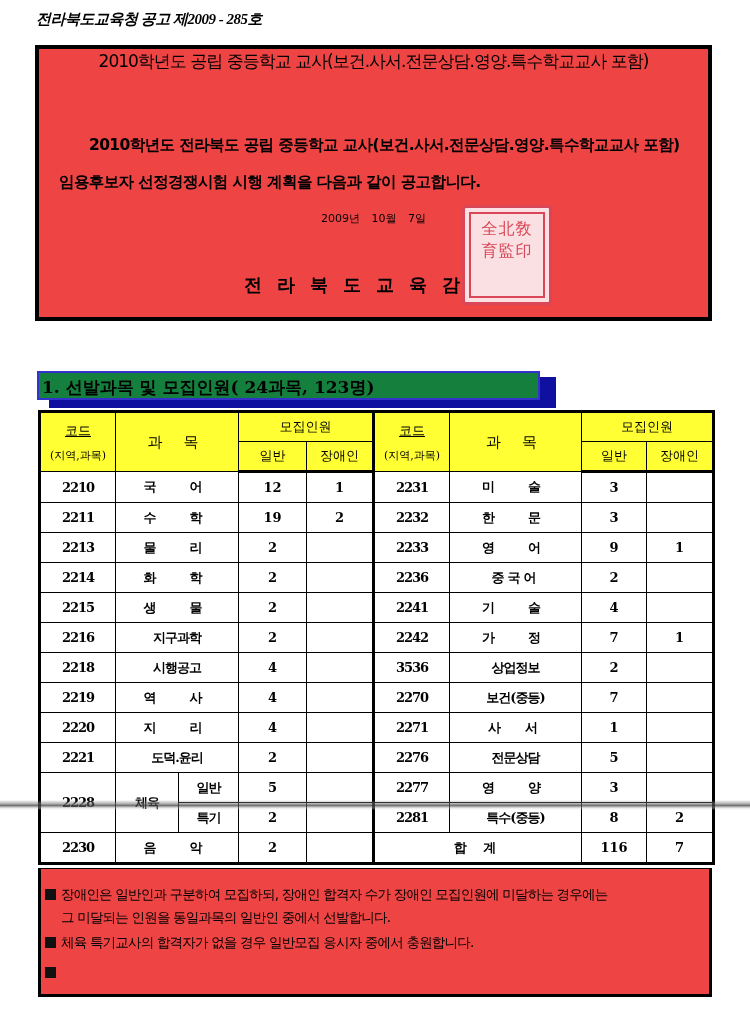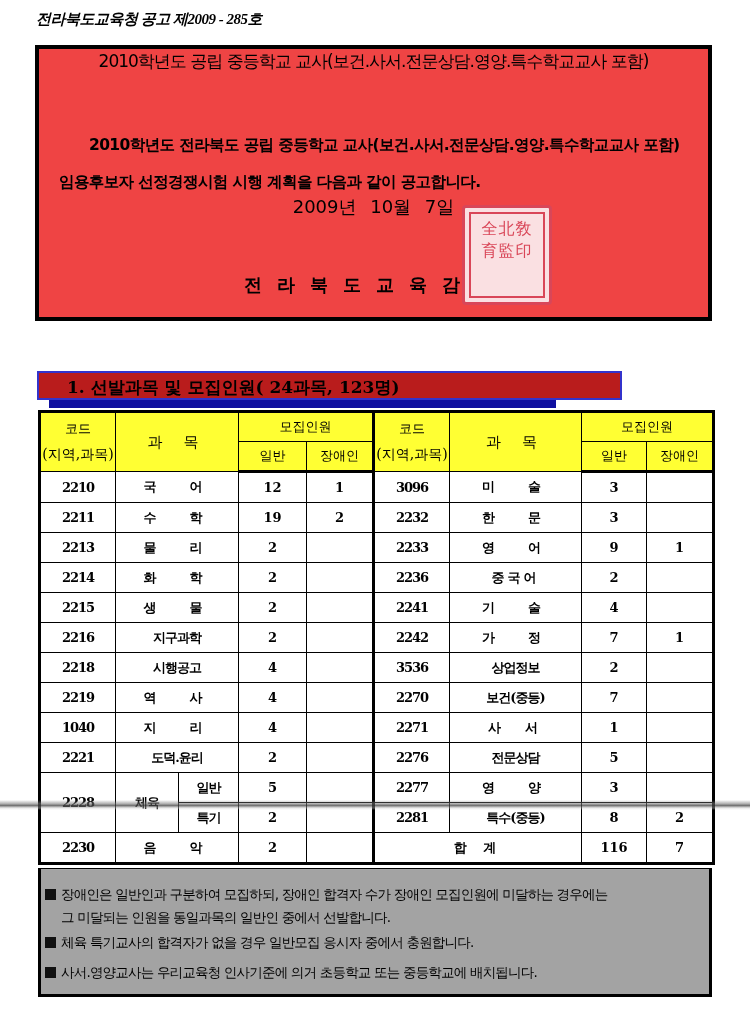--- a/index.html
+++ b/index.html
@@ -4,45 +4,45 @@
 <style>
   html, body { margin:0; padding:0; background:#ffffff; }
   body { width:750px; height:1009px; position:relative; overflow:hidden;
          font-family:"DejaVu Sans", sans-serif; color:#000; }
   .abs { position:absolute; }
   .notice-no { left:36px; top:10px; font-size:15px; font-family:"Liberation Serif", serif; font-weight:bold; letter-spacing:-0.5px;font-style:italic; }
   .announce-box { left:35px; top:37px; width:669px; height:268px; border:4px solid #000; background:#ef4444;margin-top:8px; }
   .ab-line1 { position:absolute; left:0; right:0; top:1px; text-align:center; font-size:17px; letter-spacing:-1px; }
   .ab-title { position:absolute; left:0; right:0; top:24px; text-align:center; font-size:27px; letter-spacing:1px; }
   .ab-body { position:absolute; left:20px; right:14px; top:78px; font-size:15.5px; line-height:37px; font-weight:bold; letter-spacing:-0.6px; text-indent:30px; }
-  .ab-date { position:absolute; left:0; right:0; top:146px; text-align:center; font-size:18px; word-spacing:8px; }
+  .ab-date { position:absolute; left:0; right:0; top:162px; text-align:center; font-size:11px; word-spacing:8px; }
   .ab-sign { position:absolute; left:205px; top:224px; font-size:18px; letter-spacing:15px;font-weight:bold; }
   .seal { left:462px; top:205px; width:90px; height:100px; border:3px solid #d8475a; border-radius:4px; background:#fbeef0; box-sizing:border-box; opacity:0.92; }
   .seal .inner { position:absolute; left:4px; top:4px; right:4px; bottom:4px; border:2px solid #d8475a; }
   .seal .glyphs { position:absolute; left:6px; right:6px; top:10px; color:#d8475a; font-size:16px; line-height:22px; text-align:center; letter-spacing:1px; font-family:"DejaVu Serif", serif; }
 
   .sec-shadow { left:49px; top:377px; width:507px; height:31px; background:#1010a0; }
-  .sec-title { left:37px; top:371px; width:585px; height:29px; border:2px solid #3333cc; background:#b91c1c;
-               font-family:"DejaVu Serif", serif; font-size:17px; font-weight:bold; line-height:29px; padding-left:28px; box-sizing:border-box; }
+  .sec-title { left:37px; top:371px; width:503px; height:29px; border:2px solid #3333cc; background:#15803d;
+               font-family:"DejaVu Serif", serif; font-size:17px; font-weight:bold; line-height:29px; padding-left:3px; box-sizing:border-box; }
 
   table.quota { position:absolute; left:38px; top:410px; width:674px; border-collapse:collapse; table-layout:fixed;
                 font-family:"DejaVu Serif", serif; font-size:13px; }
   table.quota td, table.quota th { border:1px solid #000; text-align:center; vertical-align:middle; padding:0; font-weight:bold; }
   table.quota { border:3px solid #000; }
   table.quota th { background:#ffff33; font-weight:normal; font-size:13px; }
   table.quota .mid { border-left:3px solid #000; }
   table.quota thead tr:last-child th { border-bottom:3px solid #000; }
   table.quota .h1 { height:30px; }
   table.quota .h2 { height:30px; }
   table.quota tbody td { height:29px; }
-  .code-lbl { display:block; }
-  .code-sub { font-size:14px; display:block; margin-top:8px; }
+  .code-lbl { text-decoration:underline; display:block; }
+  .code-sub { font-size:11px; display:block; margin-top:8px; }
   .code { letter-spacing:-1px; }
 
-  .notes-box { left:38px; top:868px; width:674px; height:129px; border:3px solid #000; border-top:1px solid #000; box-sizing:border-box; background:#a3a3a3; }
+  .notes-box { left:38px; top:868px; width:674px; height:129px; border:3px solid #000; border-top:1px solid #000; box-sizing:border-box; background:#ef4444; }
   .note { position:absolute; left:4px; font-size:13.5px; letter-spacing:-0.8px; line-height:23px; }
   .note .sq { display:inline-block; width:11px; height:11px; background:#111; margin-right:5px; vertical-align:-1px; }
   .note .cont { display:block; padding-left:16px; }
 
   .fold { left:0; top:800px; width:750px; height:10px;
           background:linear-gradient(to bottom, rgba(255,255,255,0) 0%, rgba(120,120,120,0.55) 35%, rgba(70,70,70,0.75) 55%, rgba(200,200,200,0.4) 80%, rgba(255,255,255,0) 100%); pointer-events:none; }
 </style>
 </head>
 <body>
 
@@ -96,21 +96,21 @@
       <th>일반</th>
       <th>장애인</th>
     </tr>
   </thead>
   <tbody>
     <tr>
       <td class="code">2210</td>
       <td colspan="2" style="white-space:pre;letter-spacing:8px;">국  어</td>
       <td>12</td>
       <td>1</td>
-      <td class="mid code">3096</td>
+      <td class="mid code">2231</td>
       <td style="white-space:pre;letter-spacing:8px;">미  술</td>
       <td>3</td>
       <td></td>
     </tr>
     <tr>
       <td class="code">2211</td>
       <td colspan="2" style="white-space:pre;letter-spacing:8px;">수  학</td>
       <td>19</td>
       <td>2</td>
       <td class="mid code">2232</td>
@@ -172,21 +172,21 @@
       <td class="code">2219</td>
       <td colspan="2" style="white-space:pre;letter-spacing:8px;">역  사</td>
       <td>4</td>
       <td></td>
       <td class="mid code">2270</td>
       <td style="letter-spacing:-1px;">보건(중등)</td>
       <td>7</td>
       <td></td>
     </tr>
     <tr>
-      <td class="code">1040</td>
+      <td class="code">2220</td>
       <td colspan="2" style="white-space:pre;letter-spacing:8px;">지  리</td>
       <td>4</td>
       <td></td>
       <td class="mid code">2271</td>
       <td style="white-space:pre;letter-spacing:5px;">사  서</td>
       <td>1</td>
       <td></td>
     </tr>
     <tr>
       <td class="code">2221</td>
@@ -232,17 +232,17 @@
 
 <div class="abs notes-box">
   <div class="note" style="top:14px;">
     <span class="sq"></span><span>장애인은 일반인과 구분하여 모집하되, 장애인 합격자 수가 장애인 모집인원에 미달하는 경우에는</span>
     <span class="cont">그 미달되는 인원을 동일과목의 일반인 중에서 선발합니다.</span>
   </div>
   <div class="note" style="top:62px;">
     <span class="sq"></span><span>체육 특기교사의 합격자가 없을 경우 일반모집 응시자 중에서 충원합니다.</span>
   </div>
   <div class="note" style="top:92px;">
-    <span class="sq"></span><span>사서.영양교사는 우리교육청 인사기준에 의거 초등학교 또는 중등학교에 배치됩니다.</span>
+    <span class="sq"></span>
   </div>
 </div>
 
 <div class="abs fold"></div>
 
 </body></html>

